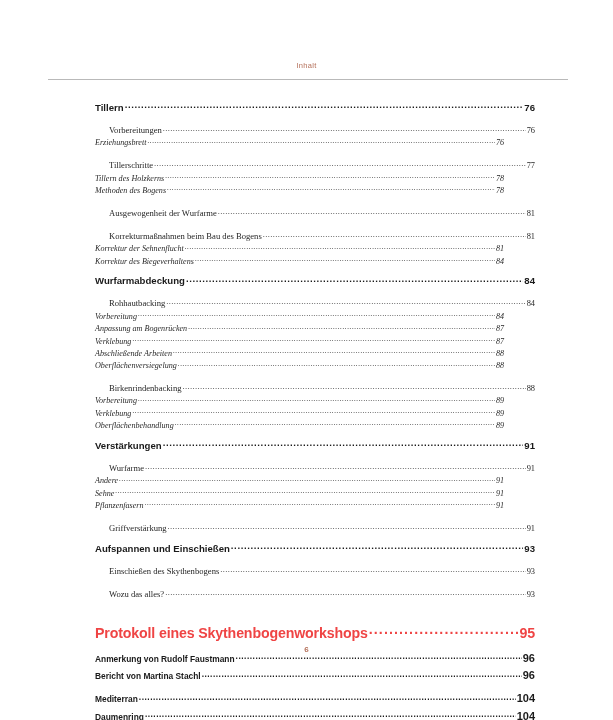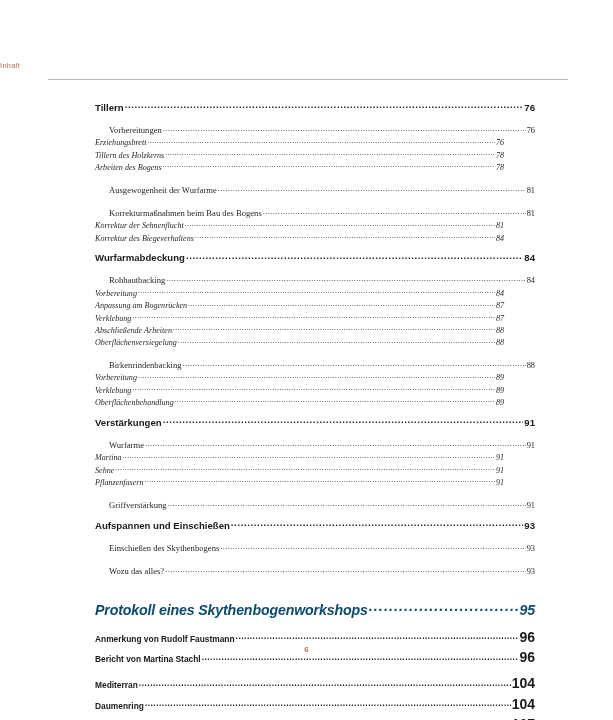--- a/index.html
+++ b/index.html
@@ -21,20 +21,21 @@
     background: #ffffff;
     box-sizing: border-box;
   }
 
   
   .running-head {
     position: absolute;
     top: 61px;
     left: 0;
     width: 613px;
+    text-align: center;
     font-family: "Liberation Sans", sans-serif;
     font-size: 7.5px;
     letter-spacing: 0.3px;
     color: #b4705a;
   }
   .head-rule {
     position: absolute;
     top: 79px;
     left: 48px;
     width: 520px;
@@ -116,39 +117,38 @@
     width: calc(100% - 31px);
     margin-top: 2.1px;
   }
   .lvl2 .pageno { font-size: 8.1px; font-style: italic; }
 
   
   .part {
     font-family: "Liberation Sans", sans-serif;
     font-weight: bold;
     font-size: 14.2px;
-    color: #0c4a6e;
+    color: #ef4444;
     margin-top: 25px;
     margin-bottom: 5px;
     letter-spacing: -0.15px;
-    font-style: italic;
   }
   .part .leader::after { letter-spacing: 1.1px; bottom: 0.14em; }
   .part .pageno { font-size: 14.2px; }
 
   
   .sub {
     font-family: "Liberation Sans", sans-serif;
     font-weight: bold;
     font-size: 8.4px;
     color: #1a1a1a;
     margin-top: 6.5px;
   }
   .sub .leader::after { letter-spacing: 0.5px; bottom: 0.09em; }
-  .sub .pageno { font-size: 14px; }
+  .sub .pageno { font-size: 11px; }
 
   
   .gap-top-lg { margin-top: 12px; }
 
   
   .folio {
     position: absolute;
     top: 645px;
     left: 0;
     width: 613px;
@@ -177,27 +177,32 @@
       <div class="row lvl1">
         <span class="label">Vorbereitungen</span>
         <span class="leader"></span>
         <span class="pageno">76</span>
       </div>
       <div class="row lvl2">
         <span class="label">Erziehungsbrett</span>
         <span class="leader"></span>
         <span class="pageno">76</span>
       </div>
+      <div class="row lvl1">
+        <span class="label">Tillerschritte</span>
+        <span class="leader"></span>
+        <span class="pageno">77</span>
+      </div>
       <div class="row lvl2">
         <span class="label">Tillern des Holzkerns</span>
         <span class="leader"></span>
         <span class="pageno">78</span>
       </div>
       <div class="row lvl2">
-        <span class="label">Arbeiten des Bogens</span>
+        <span class="label">Methoden des Bogens</span>
         <span class="leader"></span>
         <span class="pageno">78</span>
       </div>
       <div class="row lvl1">
         <span class="label">Ausgewogenheit der Wurfarme</span>
         <span class="leader"></span>
         <span class="pageno">81</span>
       </div>
       <div class="row lvl1">
         <span class="label">Korrekturmaßnahmen beim Bau des Bogens</span>
@@ -273,21 +278,21 @@
         <span class="label">Verstärkungen</span>
         <span class="leader"></span>
         <span class="pageno">91</span>
       </div>
       <div class="row lvl1">
         <span class="label">Wurfarme</span>
         <span class="leader"></span>
         <span class="pageno">91</span>
       </div>
       <div class="row lvl2">
-        <span class="label">Martina</span>
+        <span class="label">Andere</span>
         <span class="leader"></span>
         <span class="pageno">91</span>
       </div>
       <div class="row lvl2">
         <span class="label">Sehne</span>
         <span class="leader"></span>
         <span class="pageno">91</span>
       </div>
       <div class="row lvl2">
         <span class="label">Pflanzenfasern</span>

